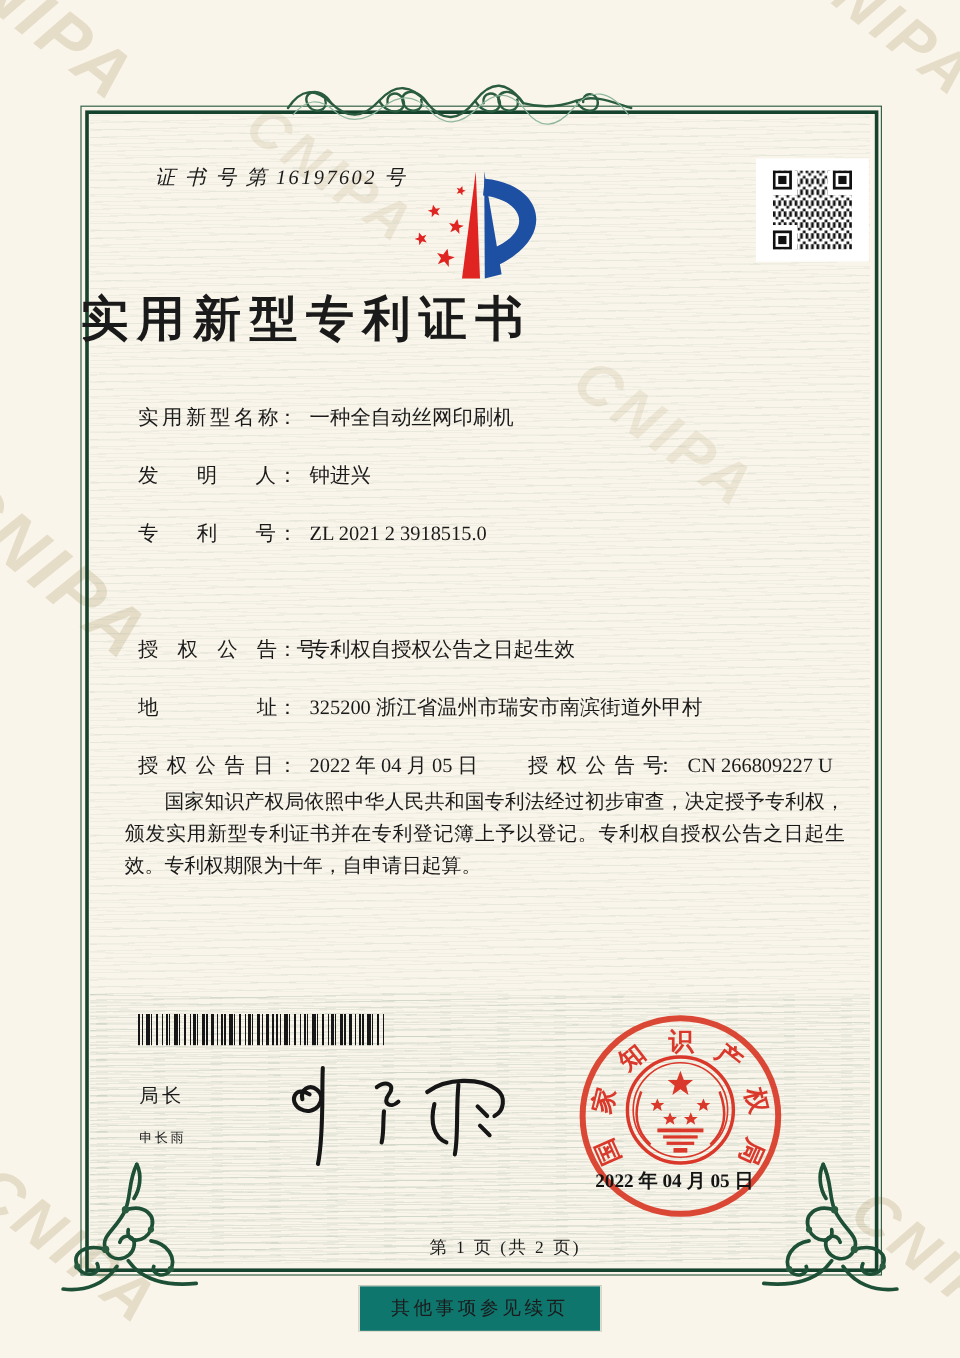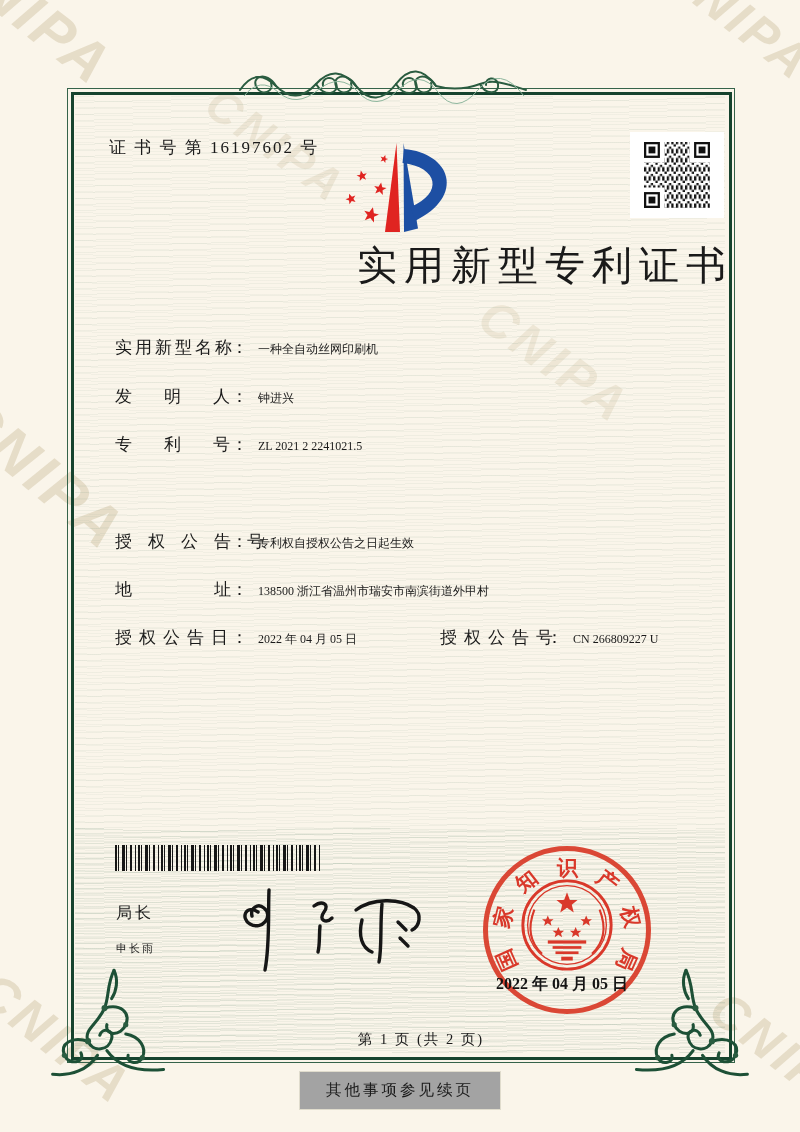--- a/index.html
+++ b/index.html
@@ -33,37 +33,37 @@
       repeating-linear-gradient(181.5deg, rgba(140,166,145,.08) 0 1px, transparent 1px 7px);}
   .waves-strong{position:absolute;left:75px;top:828px;width:650px;height:225px;z-index:1;
     background:
       repeating-linear-gradient(179deg, rgba(134,162,140,.16) 0 1px, transparent 1px 5px),
       repeating-linear-gradient(181deg, rgba(134,162,140,.12) 0 1px, transparent 1px 6px);}
   .orn{position:absolute;z-index:3;}
   .orn-top{left:238px;top:56px;width:290px;height:52px;}
   .orn-bl{left:36px;top:968px;width:130px;height:118px;}
   .orn-br{left:634px;top:968px;width:130px;height:118px;transform:scaleX(-1);}
   
-  .cert-no{position:absolute;left:109px;top:136px;font-size:17px;letter-spacing:2px;z-index:4;}
+  .cert-no{position:absolute;left:129px;top:136px;font-size:17px;letter-spacing:2px;z-index:4;font-style:italic;}
   .qr-box{position:absolute;left:630px;top:132px;width:94px;height:86px;background:#fff;z-index:4;
     display:flex;align-items:center;justify-content:center;}
   .logo{position:absolute;left:333px;top:126px;width:144px;height:120px;z-index:4;}
-  .title{position:absolute;left:67px;top:238px;width:666px;text-align:right;
-    font-size:40px;font-weight:normal;letter-spacing:7px;z-index:4;}
+  .title{position:absolute;left:67px;top:238px;width:666px;text-align:left;
+    font-size:40px;font-weight:bold;letter-spacing:7px;z-index:4;}
   
   .frow{position:absolute;left:115px;width:600px;height:24px;font-size:17px;z-index:4;white-space:nowrap;}
   .r1{top:336px}.r2{top:385px}.r3{top:433px}.r4{top:481px}.r5{top:530px}.r6{top:578px}.r7{top:626px}
   .flabel{display:inline-block;width:116px;overflow:visible;vertical-align:bottom;}
   .ls-2{letter-spacing:82px;}
   .ls-3{letter-spacing:32px;}
   .ls-4{letter-spacing:16px;}
   .ls-5{letter-spacing:7px;}
   .ls-6{letter-spacing:3px;}
   .fcolon{display:inline-block;margin-right:10px;}
-  .fvalue{font-size:12px;}
+  .fvalue{font-size:17px;}
   .grant-pair{position:absolute;left:325px;top:0;}
   .grant-pair .flabel{width:106px;letter-spacing:7px;}
   
   .paras{position:absolute;left:104px;top:654px;width:600px;z-index:4;
     font-size:16.5px;line-height:27px;text-align:justify;}
   .paras p{margin:0;text-indent:2em;}
   
   .barcode{position:absolute;left:115px;top:845px;width:205px;height:26px;z-index:4;
     background:repeating-linear-gradient(90deg,
       #161616 0 2px, transparent 2px 3px,
@@ -91,21 +91,21 @@
   .sc4{left:114px;top:21px;transform:rotate(38deg);}
   .sc5{left:137px;top:57px;transform:rotate(76deg);}
   .sc6{left:133px;top:100px;transform:rotate(114deg);}
   .emblem{position:absolute;left:36px;top:31px;width:96px;height:96px;}
   .seal-date{position:absolute;left:496px;top:974px;width:160px;font-size:16px;font-weight:bold;
     color:#141414;z-index:6;white-space:nowrap;}
   
   .page-no{position:absolute;left:67px;top:1030px;width:708px;text-align:center;
     font-size:14.5px;letter-spacing:2px;z-index:4;}
   .note-box{position:absolute;left:50%;top:1071px;transform:translateX(-50%);
-    background:#a3a3a3;border:1px solid #e0dccd;padding:8px 26px;z-index:4;}
+    background:#0f766e;border:1px solid #e0dccd;padding:8px 26px;z-index:4;}
   .note-box span{font-size:15.5px;letter-spacing:3px;}
 </style>
 </head>
 <body>
 
 <div class="page">
 
   <span class="wm wm1">CNIPA</span>
   <span class="wm wm2">CNIPA</span>
   <span class="wm wm3">CNIPA</span>
@@ -224,36 +224,37 @@
 
   <div class="title">实用新型专利证书</div>
 
   <div class="frow r1">
     <span class="flabel ls-6">实用新型名称</span><span class="fcolon">：</span><span class="fvalue">一种全自动丝网印刷机</span>
   </div>
   <div class="frow r2">
     <span class="flabel ls-3">发明人</span><span class="fcolon">：</span><span class="fvalue">钟进兴</span>
   </div>
   <div class="frow r3">
-    <span class="flabel ls-3">专利号</span><span class="fcolon">：</span><span class="fvalue">ZL 2021 2 2241021.5</span>
+    <span class="flabel ls-3">专利号</span><span class="fcolon">：</span><span class="fvalue">ZL 2021 2 3918515.0</span>
   </div>
   <div class="frow r5">
     <span class="flabel ls-4">授权公告号</span><span class="fcolon">：</span><span class="fvalue">专利权自授权公告之日起生效</span>
   </div>
   <div class="frow r6">
-    <span class="flabel ls-2">地址</span><span class="fcolon">：</span><span class="fvalue">138500  浙江省温州市瑞安市南滨街道外甲村</span>
+    <span class="flabel ls-2">地址</span><span class="fcolon">：</span><span class="fvalue">325200  浙江省温州市瑞安市南滨街道外甲村</span>
   </div>
   <div class="frow r7">
     <span class="flabel ls-5">授权公告日</span><span class="fcolon">：</span><span class="fvalue">2022 年 04 月 05 日</span>
     <span class="grant-pair">
       <span class="flabel ls-5">授权公告号</span><span class="fcolon">：</span><span class="fvalue">CN 266809227 U</span>
     </span>
   </div>
 
   <div class="paras">
+    <p>国家知识产权局依照中华人民共和国专利法经过初步审查，决定授予专利权，颁发实用新型专利证书并在专利登记簿上予以登记。专利权自授权公告之日起生效。专利权期限为十年，自申请日起算。</p>
   </div>
 
   <div class="barcode"></div>
 
   <div class="signer-title">局长</div>
   <div class="signer-name">申长雨</div>
   <svg class="signature" viewBox="0 0 215 100">
     <g fill="none" stroke="#161616" stroke-width="3.4" stroke-linecap="round">
       <path d="M36,30 C24,22 18,36 28,42 C40,49 52,34 42,26 C36,21 28,26 30,34"></path>
       <path d="M47,8 C46,30 48,62 43,88"></path>

